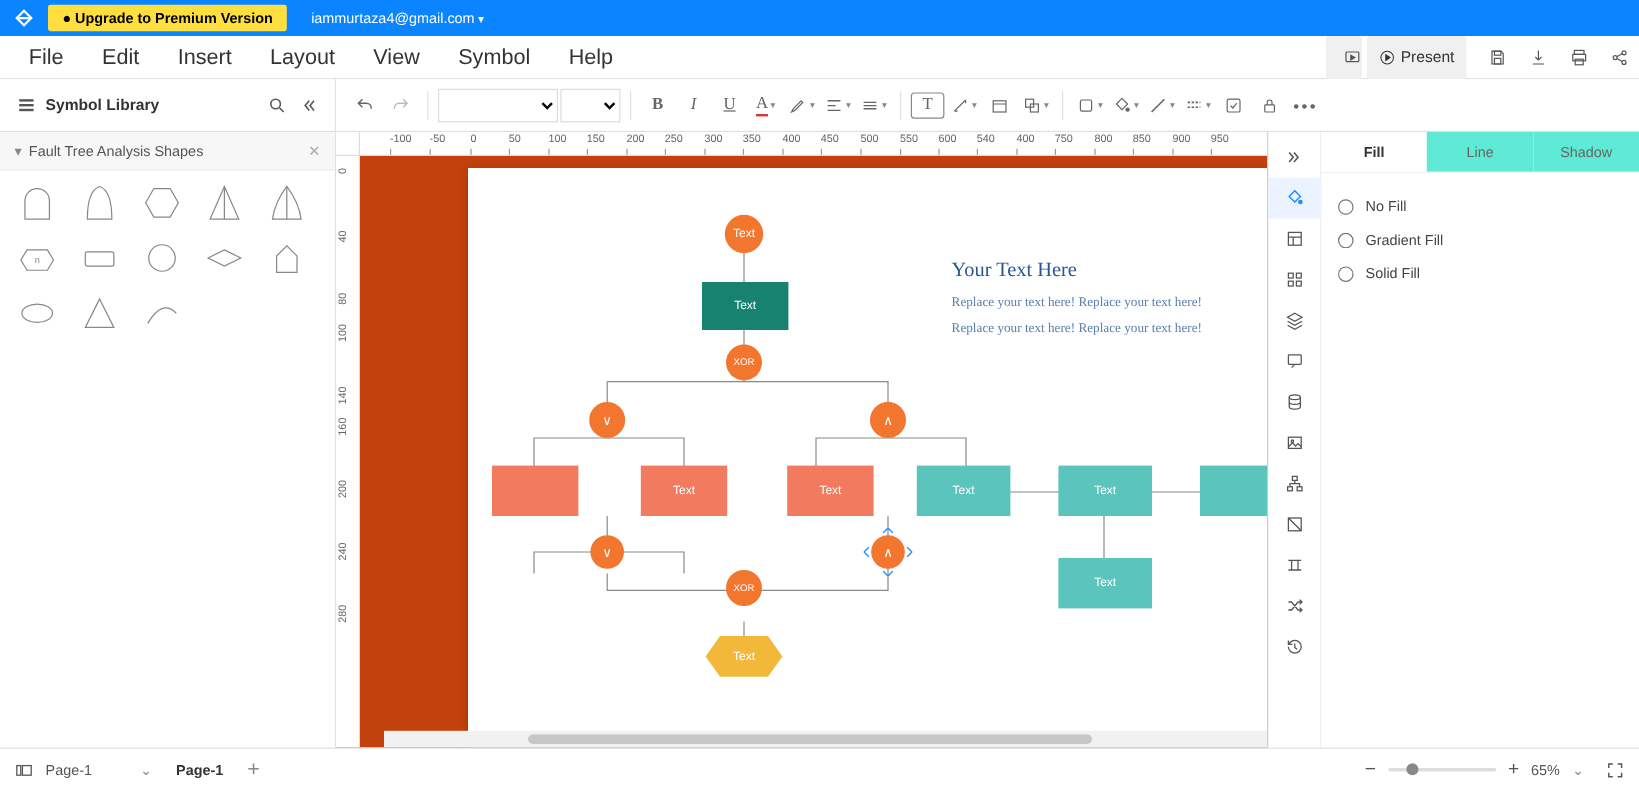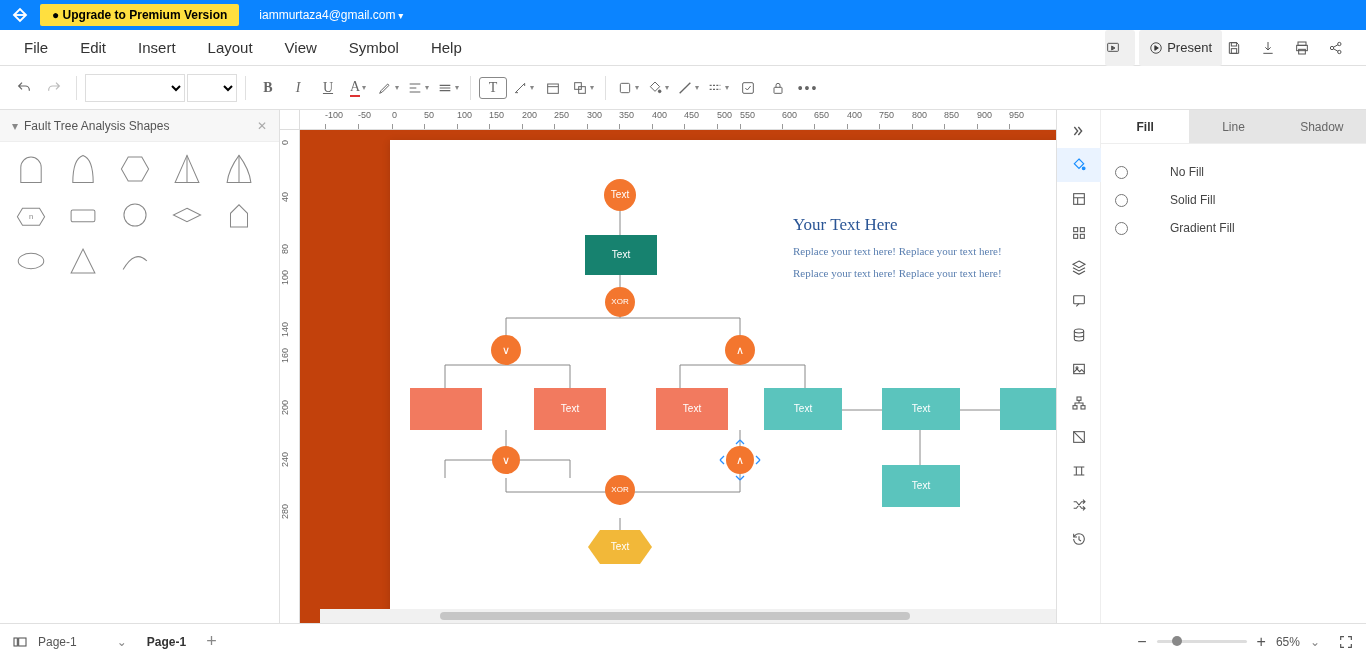--- a/index.html
+++ b/index.html
@@ -9,24 +9,24 @@
 .topbar { height: 30px; background: #0b84ff; display: flex; align-items: center; color: #fff; font-size: 12px; }
 .topbar .logo { width: 40px; display: flex; align-items: center; justify-content: center; }
 .topbar .logo svg { width: 18px; height: 18px; }
 .topbar .title { flex: 1; padding-left: 4px; }
 .topbar .upgrade { background: #ffdf3f; color: #000; font-weight: bold; padding: 4px 12px; border-radius: 2px; cursor: pointer; font-size: 12px; margin-right: 20px; }
 .topbar .user { padding-right: 20px; cursor: pointer; }
 .topbar .user::after { content: " ▾"; font-size: 10px; }
 
 
 .menubar { height: 36px; display: flex; align-items: center; border-bottom: 1px solid #e0e0e0; padding: 0 8px; }
-.menubar .menu-item { padding: 0 16px; font-size: 15px; color: #333; cursor: pointer; }
+.menubar .menu-item { padding: 0 16px; font-size: 18px; color: #333; cursor: pointer; }
 .menubar .spacer { flex: 1; }
 .menubar .right-tools { display: flex; align-items: center; gap: 4px; }
-.menubar .tool-btn { width: 30px; height: 36px; display: flex; align-items: center; justify-content: space-between; cursor: pointer; border-radius: 3px; color: #555; }
+.menubar .tool-btn { width: 30px; height: 36px; display: flex; align-items: center; justify-content: flex-end; cursor: pointer; border-radius: 3px; color: #555; }
 .menubar .tool-btn.boxed { background: #f0f0f0; }
 .menubar .present { background: #f0f0f0; padding: 0 10px; width: auto; font-size: 13px; color: #333; }
 
 
 .toolbar { height: 44px; display: flex; align-items: center; border-bottom: 1px solid #e0e0e0; background: #fff; }
 .toolbar .left-space { width: 280px; border-right: 1px solid #e0e0e0; height: 100%; display:flex; align-items:center; padding: 0 14px; justify-content: space-between;}
 .toolbar .left-space .lib-icon { width: 16px; height: 16px; color:#555; }
 .toolbar .left-space .lib-title { font-size: 13px; font-weight: bold; color: #333; flex:1; padding-left: 8px;}
 .toolbar .left-space .lib-tools { display:flex; gap:10px; color:#555; }
 .toolbar .main-tools { flex: 1; display: flex; align-items: center; gap: 2px; padding: 0 10px; }
@@ -68,24 +68,24 @@
 .scrollbar-h .thumb { position:absolute; left: 120px; width: 470px; top:3px; height:8px; background:#c6c6c6; border-radius:4px;}
 
 
 .rightpanel { width: 310px; border-left: 1px solid #e0e0e0; display: flex; }
 .rp-toolbar { width: 44px; border-right: 1px solid #eee; display: flex; flex-direction: column; align-items: center; padding-top: 4px; gap: 0;}
 .rp-tool { width: 44px; height: 34px; display: flex; align-items: center; justify-content: center; cursor: pointer; color: #555; }
 .rp-tool.active { color: #1b8fff; }
 .rp-tool.active-bg { background: #eaf3ff; }
 .rp-content { flex: 1; display: flex; flex-direction: column; }
 .rp-tabs { height: 34px; display: flex; border-bottom: 1px solid #eee; }
-.rp-tab { flex: 1; display: flex; align-items: center; justify-content: center; font-size: 12px; color: #666; cursor: pointer; background: #e5e5e5; }
+.rp-tab { flex: 1; display: flex; align-items: center; justify-content: center; font-size: 12px; color: #666; cursor: pointer; background: #5eead4; }
 .rp-tab.active { font-weight: bold; color: #333; background: #fff; }
 .rp-body { padding: 14px 14px; }
-.rp-option { display: flex; align-items: flex-end; padding: 7px 0; font-size: 12px; color: #444; cursor: pointer; gap: 32px; }
+.rp-option { display: flex; align-items: flex-end; padding: 7px 0; font-size: 12px; color: #444; cursor: pointer; }
 .rp-option input { margin-right: 10px; }
 
 
 .statusbar { height: 36px; border-top: 1px solid #e0e0e0; display: flex; align-items: center; padding: 0 12px; font-size: 12px; color: #555; }
 .statusbar .pages { display: flex; align-items: center; gap: 10px; }
 .statusbar .page-dd { display: flex; align-items: center; gap: 40px; border: none; cursor: pointer; }
 .statusbar .page-tab { font-weight: bold; padding: 0 10px; color: #333;}
 .statusbar .add-page { font-size: 18px; color: #888; cursor: pointer; }
 .statusbar .spacer { flex: 1; }
 .statusbar .zoom { display: flex; align-items: center; gap: 10px; }
@@ -155,20 +155,37 @@
           <circle cx="6" cy="12" r="2.5"></circle>
           <circle cx="17" cy="6" r="2.5"></circle>
           <circle cx="17" cy="18" r="2.5"></circle>
           <path d="M8 11l7-4M8 13l7 4"></path>
         </svg>
       </div>
   </div>
 </div>
 
 <div class="toolbar">
+  <div class="left-space">
+    <svg class="lib-icon" viewBox="0 0 24 24" fill="currentColor">
+        <rect x="3" y="4" width="18" height="3"></rect>
+        <rect x="3" y="10" width="18" height="3"></rect>
+        <rect x="3" y="16" width="18" height="3"></rect>
+      </svg>
+    <div class="lib-title">Symbol Library</div>
+    <div class="lib-tools">
+      <svg class="icon" viewBox="0 0 24 24" fill="none" stroke="currentColor" stroke-width="2">
+          <circle cx="10" cy="10" r="6"></circle>
+          <path d="M15 15l5 5"></path>
+        </svg>
+      <svg class="icon" viewBox="0 0 24 24" fill="none" stroke="currentColor" stroke-width="2">
+          <path d="M13 6l-5 6 5 6M19 6l-5 6 5 6"></path>
+        </svg>
+    </div>
+  </div>
   <div class="main-tools">
     <div class="tbtn">
         <svg class="icon" viewBox="0 0 24 24" fill="none" stroke="currentColor" stroke-width="1.8">
           <path d="M9 14L4 9l5-5M4 9h10a6 6 0 016 6v1"></path>
         </svg>
       </div>
     <div class="tbtn" style="color:#bbb">
         <svg class="icon" viewBox="0 0 24 24" fill="none" stroke="currentColor" stroke-width="1.8">
           <path d="M15 14l5-5-5-5M20 9H10a6 6 0 00-6 6v1"></path>
         </svg>
@@ -346,23 +363,23 @@
         <span class="tick" style="left:124px">50</span>
         <span class="tick" style="left:157px">100</span>
         <span class="tick" style="left:189px">150</span>
         <span class="tick" style="left:222px">200</span>
         <span class="tick" style="left:254px">250</span>
         <span class="tick" style="left:287px">300</span>
         <span class="tick" style="left:319px">350</span>
         <span class="tick" style="left:352px">400</span>
         <span class="tick" style="left:384px">450</span>
         <span class="tick" style="left:417px">500</span>
-        <span class="tick" style="left:440px">550</span>
+        <span class="tick" style="left:450px">550</span>
         <span class="tick" style="left:482px">600</span>
-        <span class="tick" style="left:514px">650</span>
+        <span class="tick" style="left:514px">540</span>
         <span class="tick" style="left:547px">400</span>
         <span class="tick" style="left:579px">750</span>
         <span class="tick" style="left:612px">800</span>
         <span class="tick" style="left:644px">850</span>
         <span class="tick" style="left:677px">900</span>
         <span class="tick" style="left:709px">950</span>
     </div>
     <div class="canvas-body">
       <div class="ruler-v">
         <span class="tick" style="top:10px">0</span>
@@ -543,25 +560,25 @@
         <div class="rp-tab">Line</div>
         <div class="rp-tab">Shadow</div>
       </div>
       <div class="rp-body">
         <label class="rp-option">
             <input type="radio" name="fill" style="">
             <span>No Fill</span>
           </label>
         <label class="rp-option">
             <input type="radio" name="fill" style="">
-            <span>Solid Fill</span>
+            <span>Gradient Fill</span>
           </label>
         <label class="rp-option">
             <input type="radio" name="fill" style="">
-            <span>Gradient Fill</span>
+            <span>Solid Fill</span>
           </label>
       </div>
     </div>
   </div>
 </div>
 
 <div class="statusbar">
   <div class="pages">
     <svg class="icon" viewBox="0 0 24 24" fill="none" stroke="currentColor" stroke-width="1.6">
         <rect x="3" y="6" width="5" height="12"></rect>

